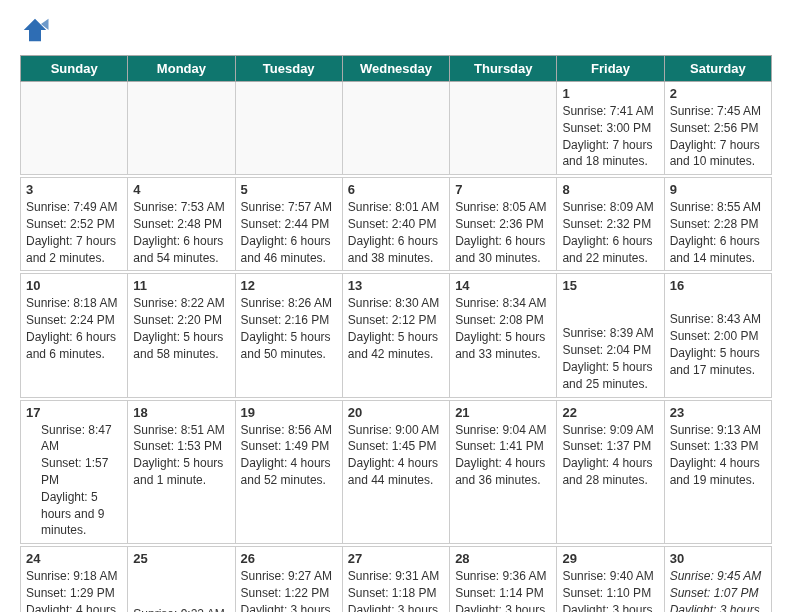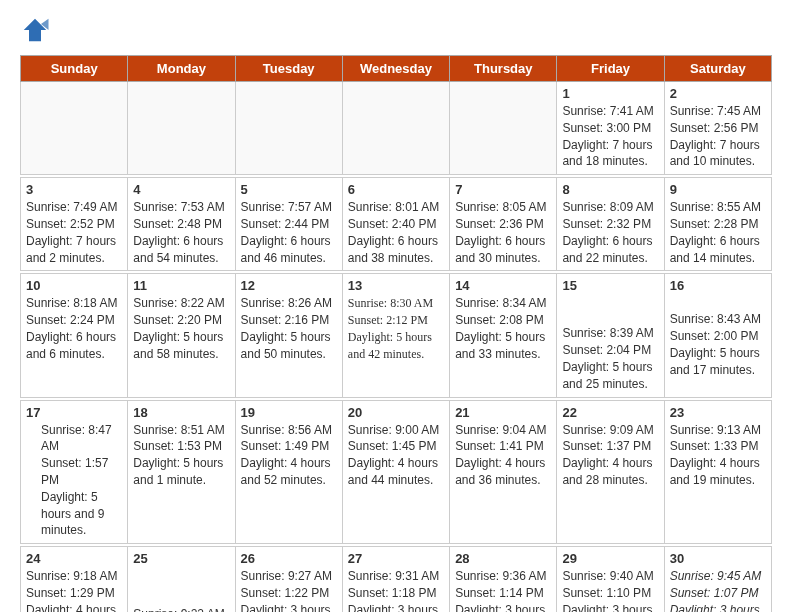--- a/index.html
+++ b/index.html
@@ -8,21 +8,21 @@
     .header { display: flex; justify-content: space-between; align-items: flex-start; margin-bottom: 10px; }
     .logo { display: flex; align-items: center; }
     .logo-text { display: flex; flex-direction: column; font-size: 18px; font-weight: bold; line-height: 1.1; }
     .logo-text .general { color: #333; }
     .logo-text .blue { color: #1a6bb5; }
     .logo-icon { width: 30px; height: 30px; margin-right: 5px; }
     .title-area { text-align: right; }
     .month-title { font-size: 36px; font-weight: normal; color: #333; }
     .location { font-size: 16px; color: #555; }
     .calendar { width: 100%; border-collapse: collapse; }
-    .calendar th { background: #c2410c; color: #fff; text-align: center; padding: 5px 4px; font-size: 13px; border: 1px solid #aaa; }
+    .calendar th { background: #0f766e; color: #fff; text-align: center; padding: 5px 4px; font-size: 13px; border: 1px solid #aaa; }
     .calendar td { border: 1px solid #ccc; padding: 4px 5px; vertical-align: top; font-size: 10.5px; color: #333; width: calc(100%/7); min-height: 75px; height: 75px; }
     .calendar td.empty { background: #f9f9f9; }
     .day-num { font-size: 13px; font-weight: bold; margin-bottom: 2px; }
     .day-info { font-size: 12px; line-height: 1.4; color: #333; }
   </style>
 </head>
 <body>
 
 <div class="page">
   <div class="header">
@@ -138,21 +138,21 @@
 Daylight: 5 hours and 58 minutes.</div>
           </td>
           <td>
             <div class="day-num">12</div>
             <div class="day-info" style="white-space: pre-line;">Sunrise: 8:26 AM
 Sunset: 2:16 PM
 Daylight: 5 hours and 50 minutes.</div>
           </td>
           <td>
             <div class="day-num">13</div>
-            <div class="day-info" style="white-space: pre-line; font-family: Liberation Serif, serif;">Sunrise: 8:30 AM
+            <div class="day-info" style="white-space: pre-line;">Sunrise: 8:30 AM
 Sunset: 2:12 PM
 Daylight: 5 hours and 42 minutes.</div>
           </td>
           <td>
             <div class="day-num">14</div>
             <div class="day-info" style="white-space: pre-line;">Sunrise: 8:34 AM
 Sunset: 2:08 PM
 Daylight: 5 hours and 33 minutes.</div>
           </td>
           <td>

